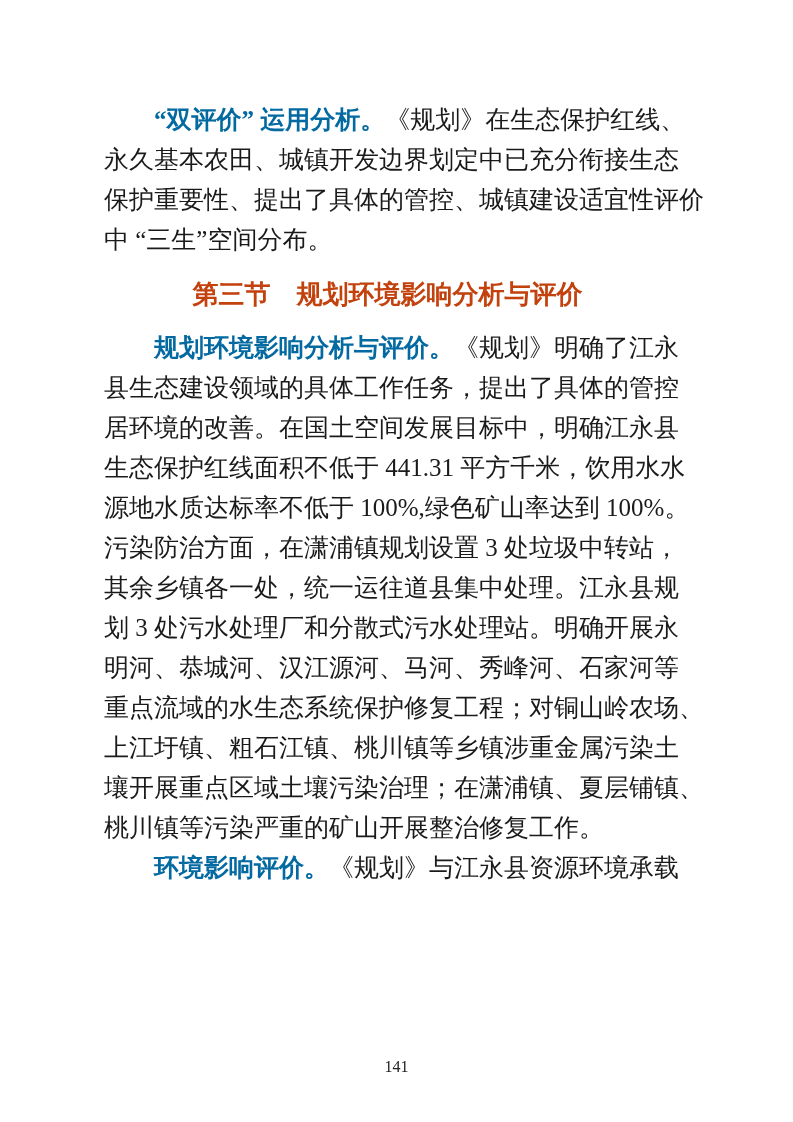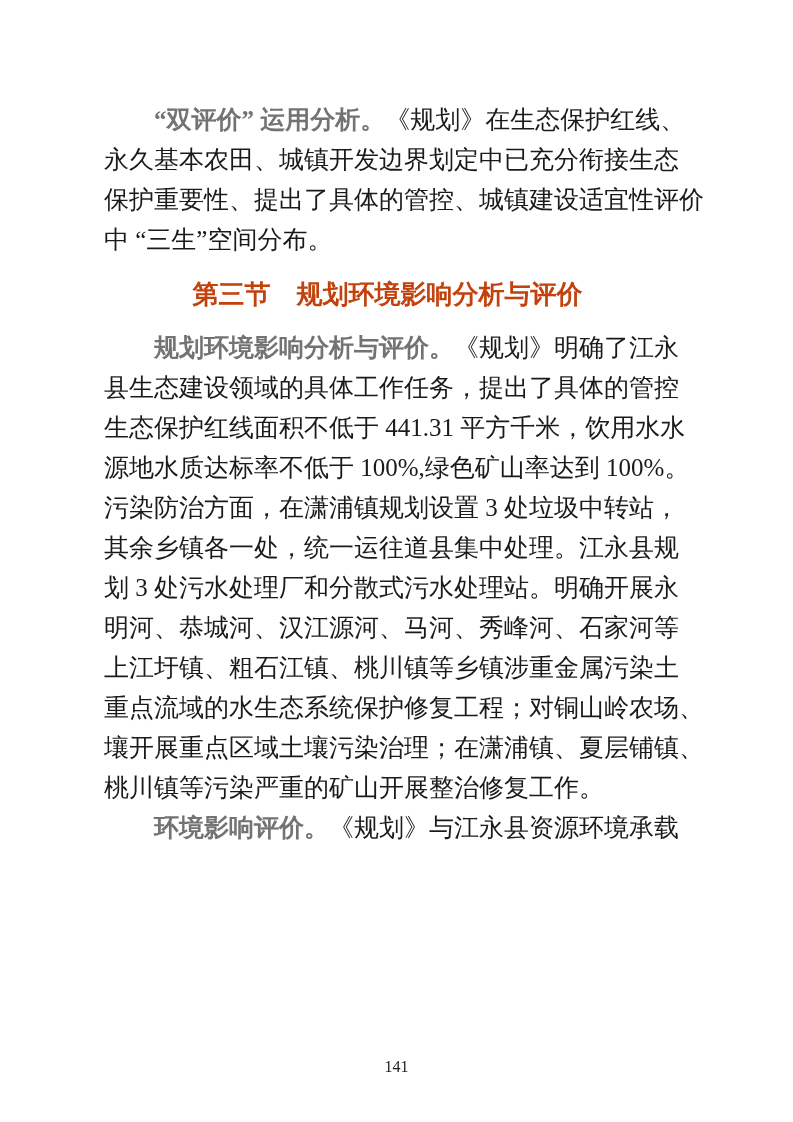--- a/index.html
+++ b/index.html
@@ -27,21 +27,21 @@
     height: 40px;
     color: #1a1a1a;
     white-space: nowrap;
     font-family: "Liberation Serif", "DejaVu Serif", serif;
   }
   .line.indent {
     padding-left: 50px;
   }
   .line b {
     font-weight: bold;
-    color: #737373;
+    color: #0369a1;
   }
   .heading {
     font-family: "Liberation Sans", "DejaVu Sans", sans-serif;
     font-weight: bold;
     font-size: 26px;
     line-height: 40px;
     height: 40px;
     margin: 14px 0;
     text-align: center;
     color: #c2410c;
@@ -64,26 +64,27 @@
 
 <div class="page">
   <div class="content">
       <div class="line indent"><b>“双评价” 运用分析。</b><span>《规划》在生态保护红线、</span></div>
       <div class="line"><span>永久基本农田、城镇开发边界划定中已充分衔接生态</span></div>
       <div class="line"><span>保护重要性、提出了具体的管控、城镇建设适宜性评价</span></div>
       <div class="line"><span>中 “三生”空间分布。</span></div>
       <div class="heading">第三节　规划环境影响分析与评价</div>
       <div class="line indent"><b>规划环境影响分析与评价。</b><span>《规划》明确了江永</span></div>
       <div class="line"><span>县生态建设领域的具体工作任务，提出了具体的管控</span></div>
+      <div class="line"><span>居环境的改善。在国土空间发展目标中，明确江永县</span></div>
       <div class="line"><span>生态保护红线面积不低于 441.31 平方千米，饮用水水</span></div>
       <div class="line"><span>源地水质达标率不低于 100%,绿色矿山率达到 100%。</span></div>
       <div class="line"><span>污染防治方面，在潇浦镇规划设置 3 处垃圾中转站，</span></div>
       <div class="line"><span>其余乡镇各一处，统一运往道县集中处理。江永县规</span></div>
       <div class="line"><span>划 3 处污水处理厂和分散式污水处理站。明确开展永</span></div>
       <div class="line"><span>明河、恭城河、汉江源河、马河、秀峰河、石家河等</span></div>
+      <div class="line"><span>重点流域的水生态系统保护修复工程；对铜山岭农场、</span></div>
       <div class="line"><span>上江圩镇、粗石江镇、桃川镇等乡镇涉重金属污染土</span></div>
-      <div class="line"><span>重点流域的水生态系统保护修复工程；对铜山岭农场、</span></div>
       <div class="line"><span>壤开展重点区域土壤污染治理；在潇浦镇、夏层铺镇、</span></div>
       <div class="line"><span>桃川镇等污染严重的矿山开展整治修复工作。</span></div>
       <div class="line indent"><b>环境影响评价。</b><span>《规划》与江永县资源环境承载</span></div>
     </div>
   <div class="page-number">141</div>
 </div>
 
 </body></html>

